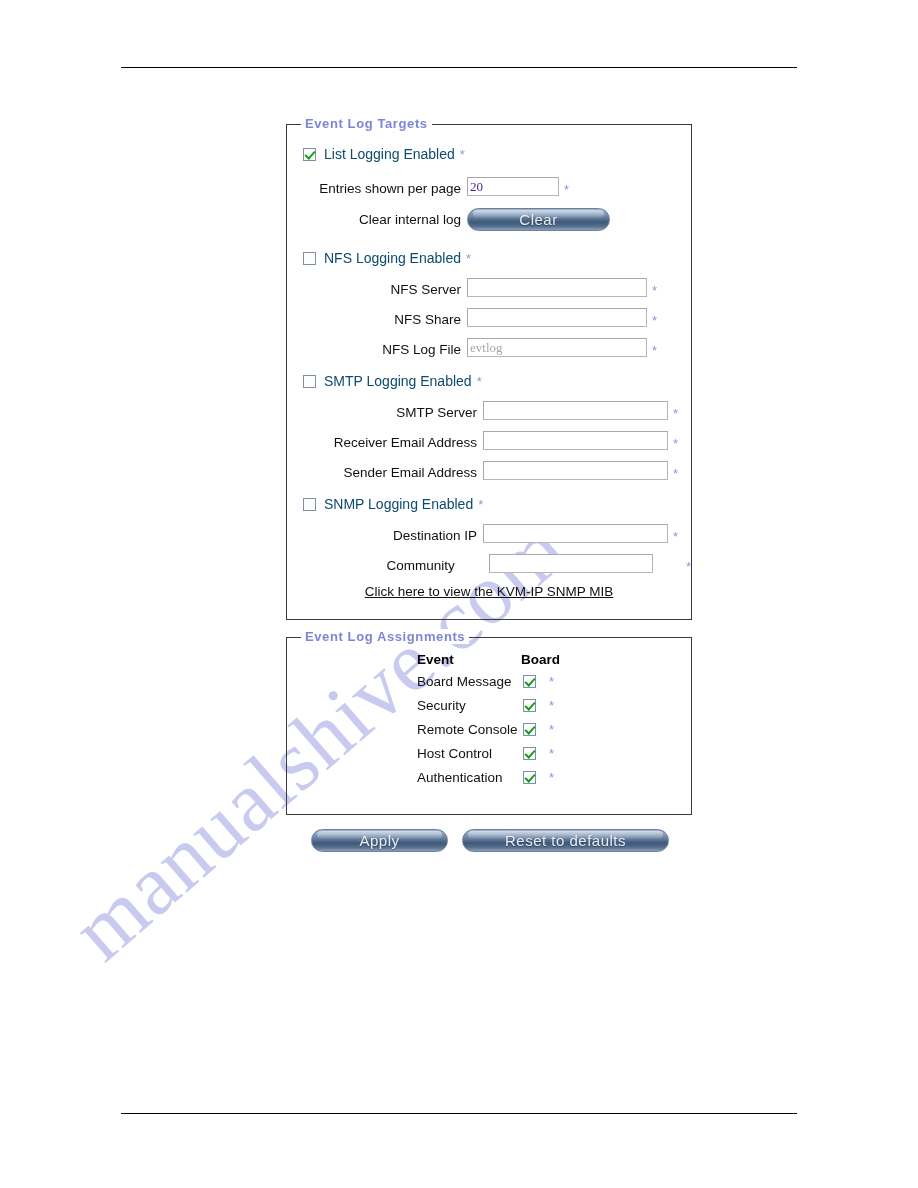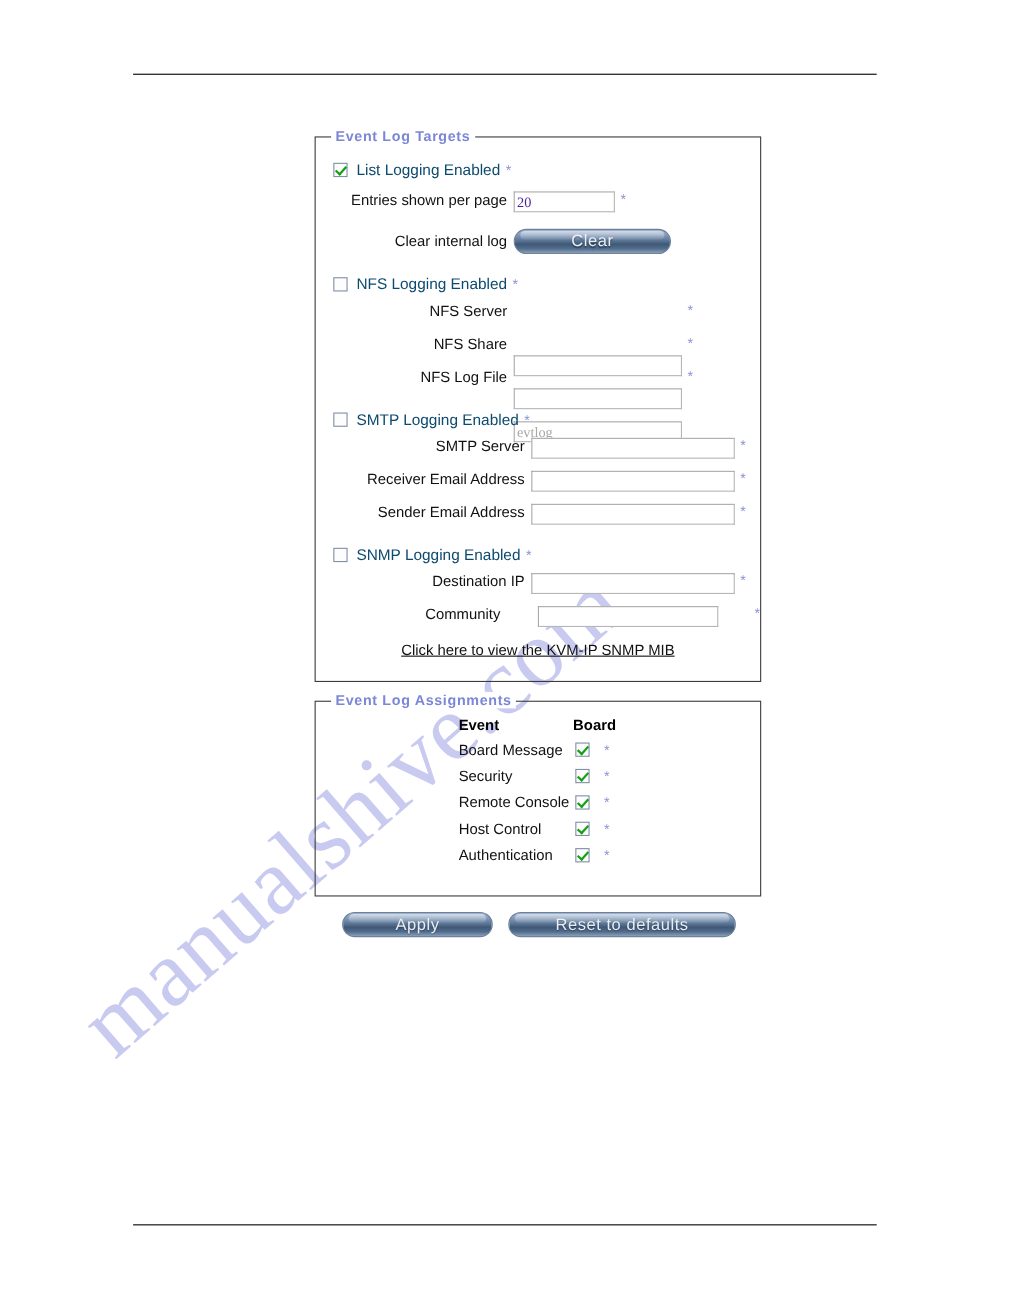--- a/index.html
+++ b/index.html
@@ -127,21 +127,21 @@
   .star {
     color: #8f96d8;
     font-size: 13px;
     margin-left: 5px;
     line-height: 1;
   }
 
   
   .field-row {
     display: flex;
-    align-items: flex-start;
+    align-items: flex-end;
     height: 22px;
   }
   .f-label {
     font-size: 13.5px;
     color: #111;
     text-align: right;
     white-space: nowrap;
     padding-right: 6px;
   }
   .f-input {
@@ -160,21 +160,21 @@
   .f-input.placeholder-val {
     color: #a8a8a8;
   }
 
   
   .g-list .f-label { width: 174px; }
   .g-list .f-input { width: 92px; }
 
   .g-nfs   { margin-top: 6px; }
   .g-nfs .f-label { width: 174px; }
-  .g-nfs .f-input { width: 153px; margin-top: 48px; }
+  .g-nfs .f-input { width: 180px; margin-top: 48px; }
 
   .g-smtp .f-label { width: 190px; }
   .g-smtp .f-input { width: 185px; }
 
   .g-snmp .f-label { width: 190px; }
   .g-snmp .f-input { width: 185px; }
 
   
   .clear-row {
     display: flex;

